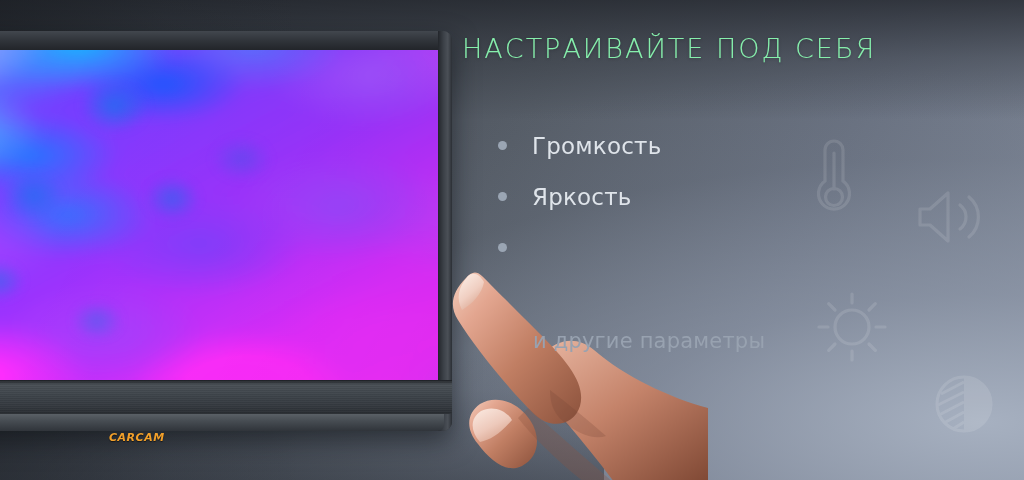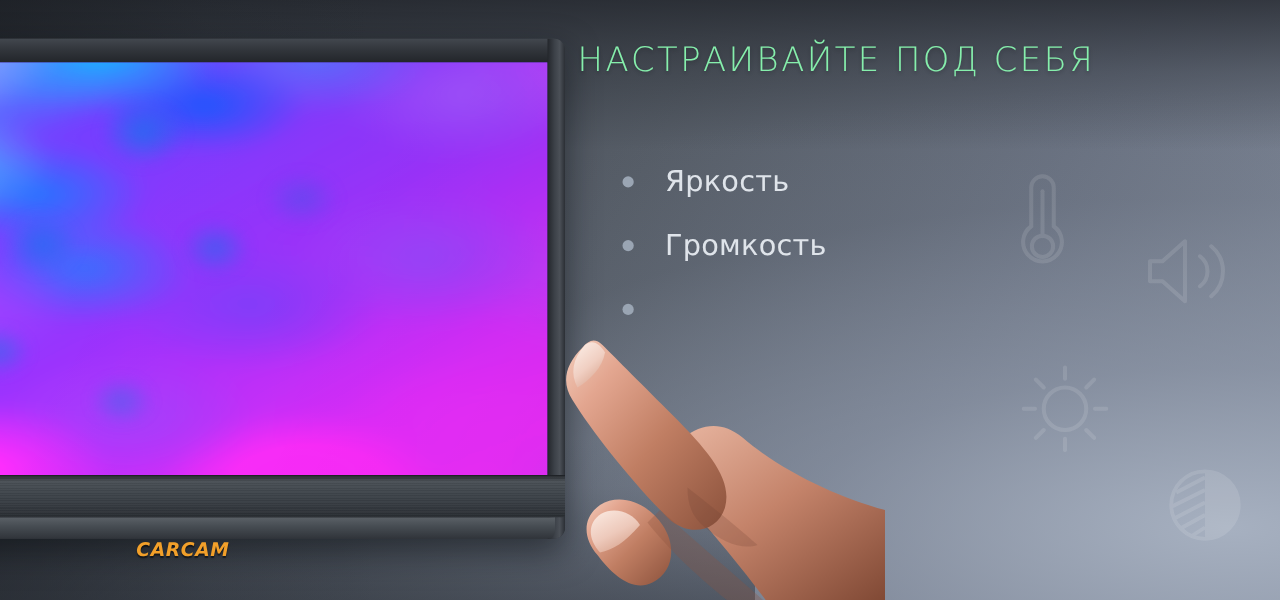--- a/index.html
+++ b/index.html
@@ -148,21 +148,21 @@
     background: linear-gradient(180deg, #5a6066 0%, #474d53 40%, #30343a 100%);
     border-radius: 0 0 6px 8px;
   }
   .logo {
     position: absolute;
     left: 249px;
     top: 400px;
     font-family: "DejaVu Sans", "Liberation Sans", sans-serif;
     font-style: italic;
     font-weight: 700;
-    font-size: 15px;
+    font-size: 11px;
     letter-spacing: 0.5px;
     color: #f2a02a;
     text-shadow: 0 1px 1px rgba(0,0,0,0.55);
   }
 
   
   .headline {
     position: absolute;
     left: 462px;
     top: 33px;
@@ -321,25 +321,26 @@
       <path d="M120 150 C150 176 184 206 214 232 L176 224 C148 202 124 178 110 160 Z" fill="#8a5340" opacity="0.30"></path>
       <path d="M142 132 C160 146 180 162 198 178 C186 182 170 176 156 164 C146 156 142 146 142 132 Z" fill="#6f4230" opacity="0.22"></path>
     </svg>
   </div>
 
   <div class="headline">НАСТРАИВАЙТЕ ПОД СЕБЯ</div>
 
   <ul class="bullets">
     <li class="bullet-row">
       <span class="dot"></span>
-      <span class="bullet-label">Яркость</span>
+      <span class="bullet-label">Громкость</span>
     </li>
     <li class="bullet-row">
       <span class="dot"></span>
-      <span class="bullet-label">Громкость</span>
+      <span class="bullet-label">Яркость</span>
     </li>
     <li class="bullet-row">
       <span class="dot"></span>
     </li>
   </ul>
 
+  <div class="footnote">и другие параметры</div>
 
 </div>
 
 </body></html>

